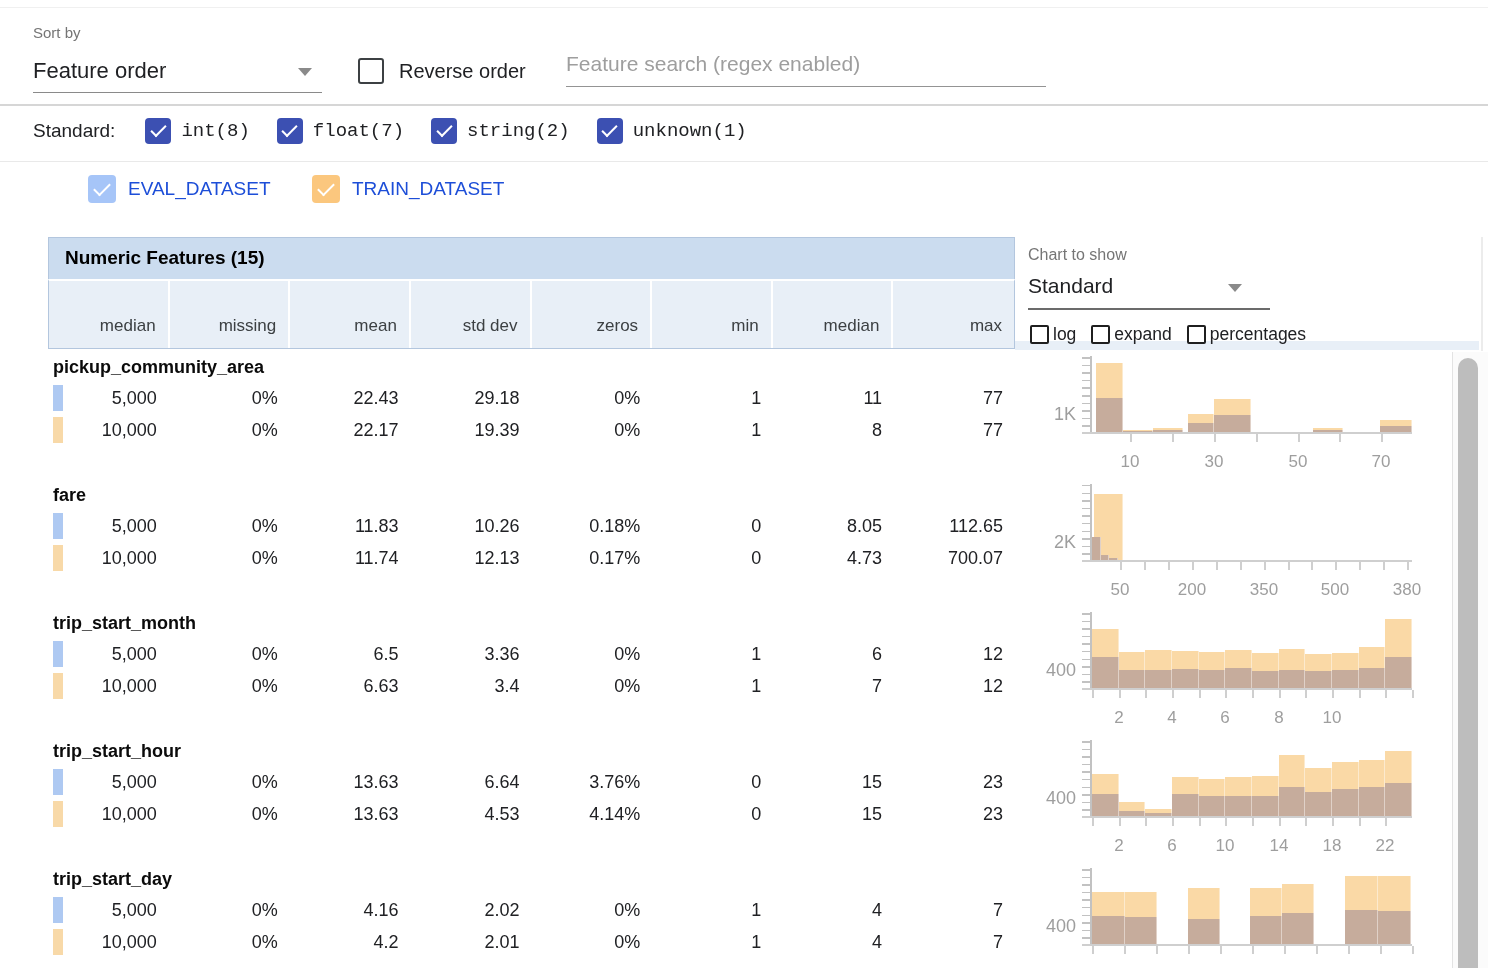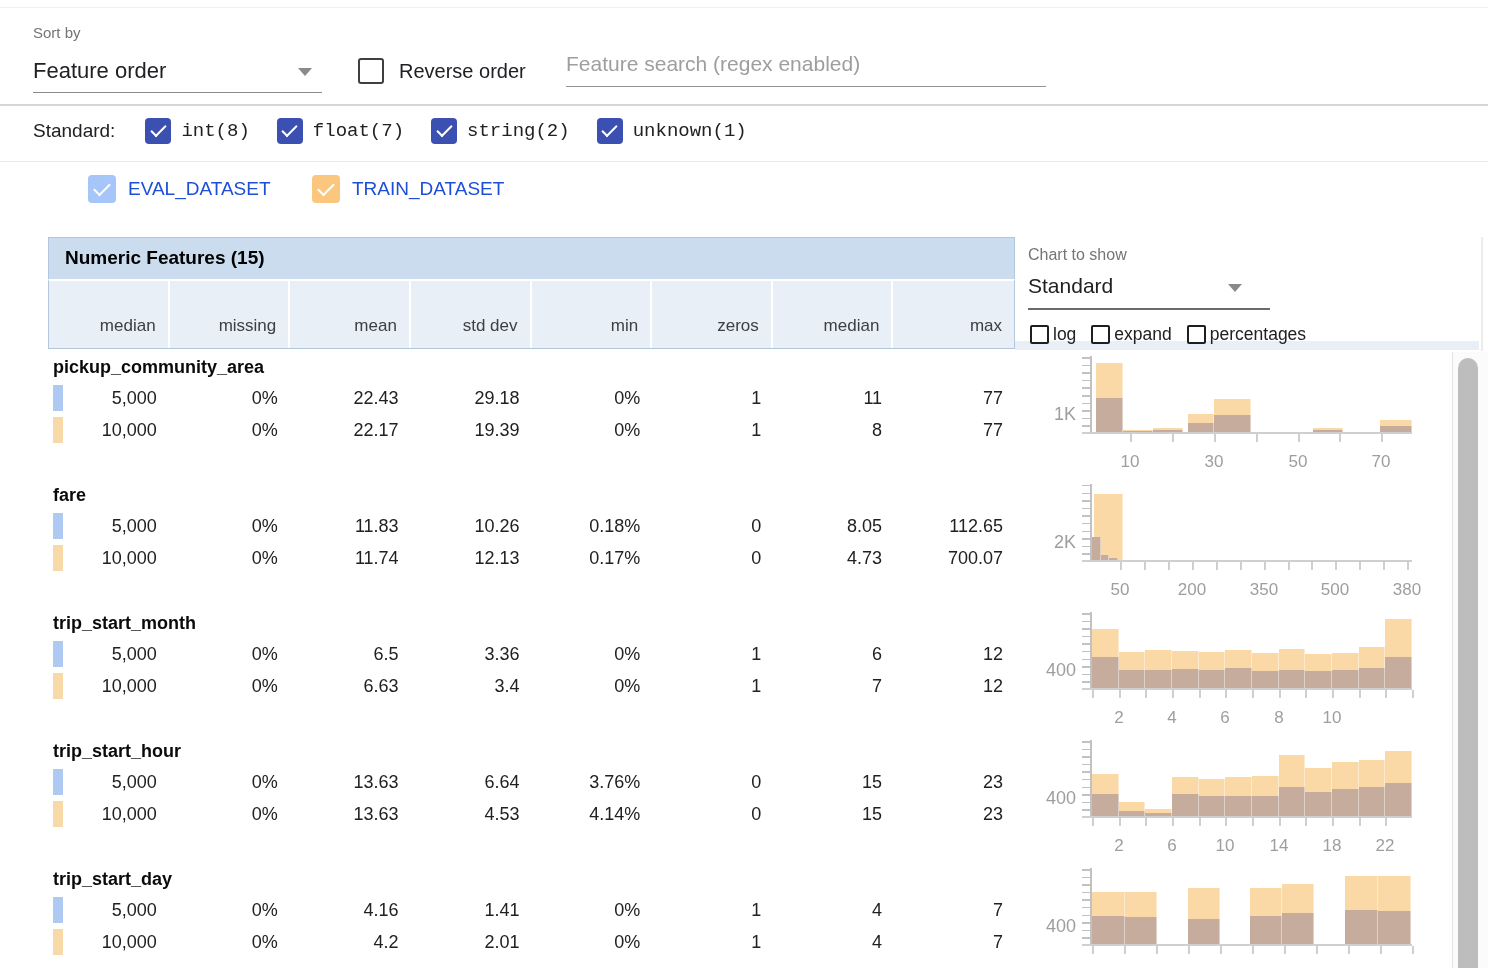--- a/index.html
+++ b/index.html
@@ -129,22 +129,22 @@
       </span>
     <span class="ds-label">TRAIN_DATASET</span>
   </div>
 
   <div class="tbl-title">Numeric Features (15)</div>
   <div class="tbl-cols">
     <span class="hcell">median</span>
     <span class="hcell">missing</span>
     <span class="hcell">mean</span>
     <span class="hcell">std dev</span>
+    <span class="hcell">zeros</span>
     <span class="hcell">min</span>
-    <span class="hcell">zeros</span>
     <span class="hcell">median</span>
     <span class="hcell">max</span>
   </div>
   <div class="blue-strip"></div>
 
   <div class="cts-label">Chart to show</div>
   <div class="cts-select">
     <span class="val">Standard</span>
     <span class="dd-arrow"></span>
   </div>
@@ -269,21 +269,21 @@
           <span class="cell">23</span>
         </div>
       </div>
       <div class="fblock">
       <div class="fname">trip_start_day</div>
         <div class="frow">
         <span class="swatch" style="background:#AEC9F2"></span>
           <span class="cell">5,000</span>
           <span class="cell">0%</span>
           <span class="cell">4.16</span>
-          <span class="cell">1.41</span>
+          <span class="cell">2.02</span>
           <span class="cell">0%</span>
           <span class="cell">1</span>
           <span class="cell">4</span>
           <span class="cell">7</span>
         </div>
         <div class="frow">
         <span class="swatch" style="background:#F8D9A8"></span>
           <span class="cell">10,000</span>
           <span class="cell">0%</span>
           <span class="cell">4.2</span>

